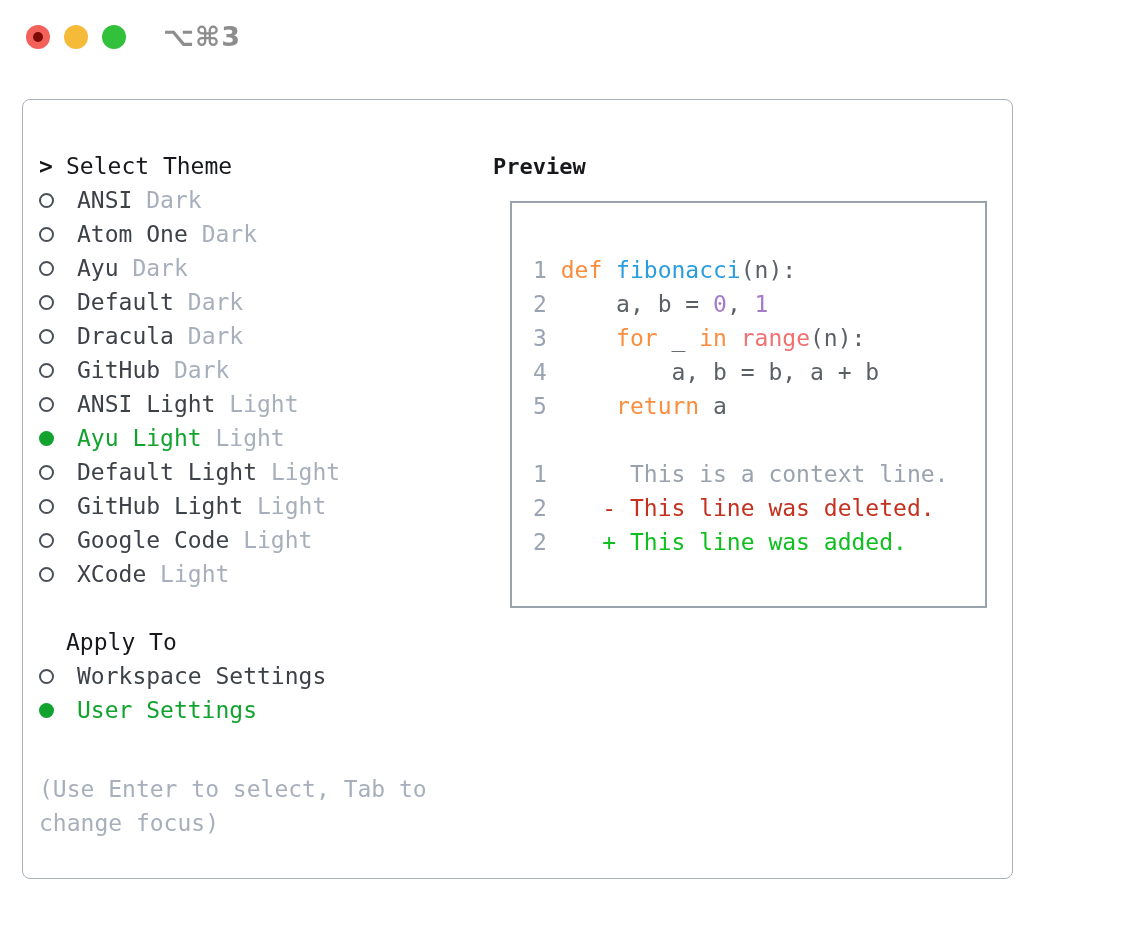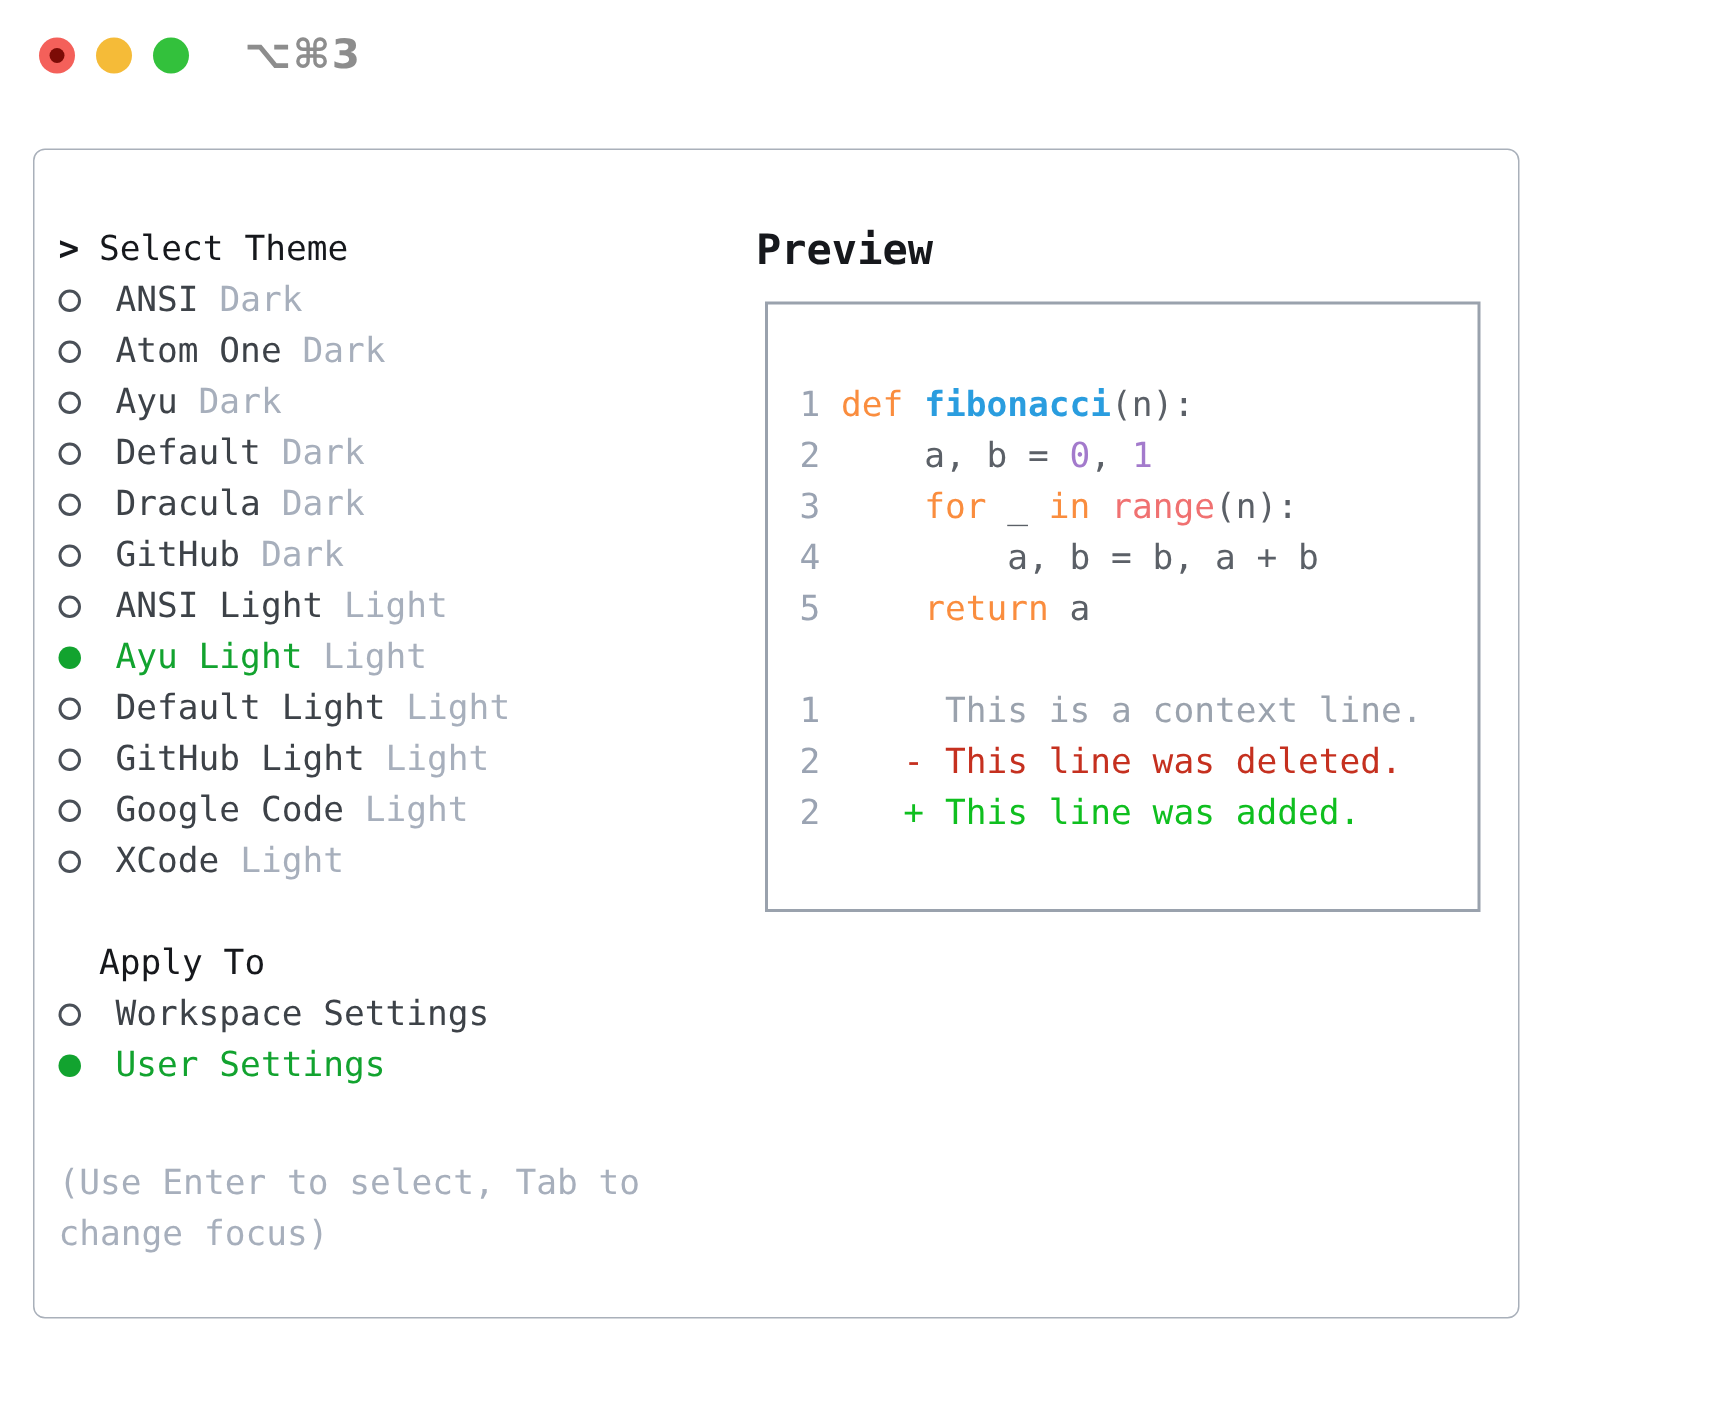--- a/index.html
+++ b/index.html
@@ -53,34 +53,34 @@
   .item-name.green { color: var(--c-accent_green, #12a32f); }
   .item-variant { color: var(--c-muted, #a7afbc); }
   .spacer-row { height: 34px; }
   .help {
     margin-top: 45px; width: 412px;
     font-size: 23px; line-height: 34px; color: var(--c-muted, #a7afbc);
   }
 
   
   .preview-title {
-    position: absolute; left: 481px; top: 49px; height: 34px;
+    position: absolute; left: 470px; top: 49px; height: 34px;
     display: flex; align-items: center;
-    font-size: 28px; font-weight: bold; color: var(--c-header_text, #16181c);
+    font-size: 22px; font-weight: bold; color: var(--c-header_text, #16181c);
   }
   .preview-box {
     position: absolute; left: 487px; top: 101px; width: 477px; height: 407px;
     border: 2px solid var(--c-preview_border, #9aa2ad); background: #ffffff;
     padding: 50px 0 0 21px; overflow: hidden;
   }
   .code-line { height: 34px; font-size: 23px; line-height: 34px; white-space: pre; }
   .seg-line_number { color: var(--c-line_number, #9aa3b2); }
   .seg-plain    { color: var(--c-plain, #5b6067); }
   .seg-keyword  { color: var(--c-keyword, #fa8d3e); }
-  .seg-function { color: var(--c-function, #2a9ddf); font-weight: bold; }
+  .seg-function { color: var(--c-function, #2a9ddf); }
   .seg-number   { color: var(--c-number, #a37acc); }
   .seg-call     { color: var(--c-call, #f07171); }
   .seg-context  { color: var(--c-context, #9aa2ad); }
   .seg-deleted  { color: var(--c-deleted, #c5301f); }
   .seg-added    { color: var(--c-added, #0fbf1f); }
 </style>
 </head>
 <body>
 
 <div class="window">

